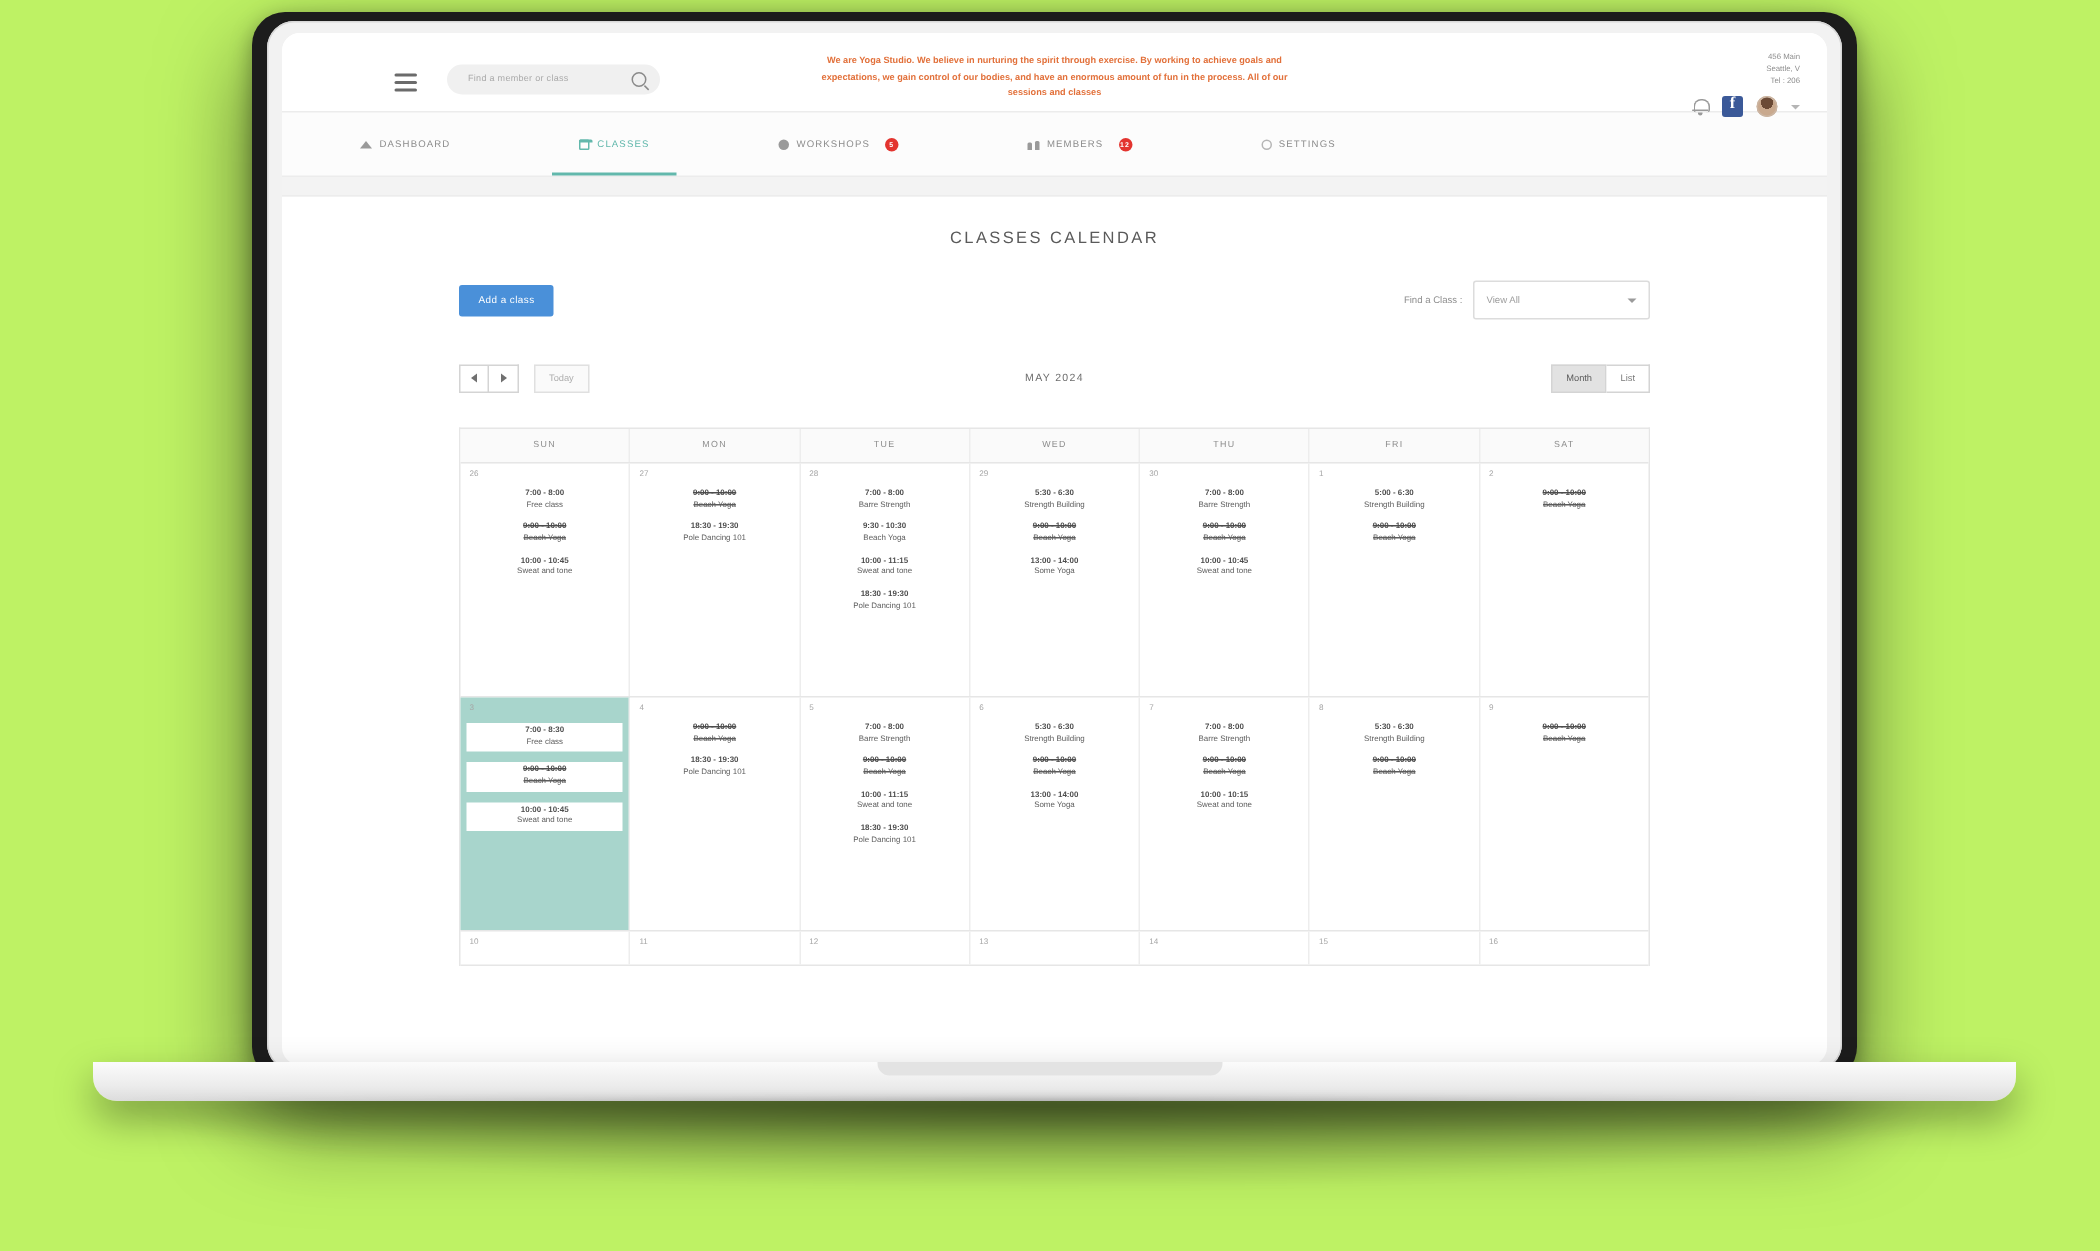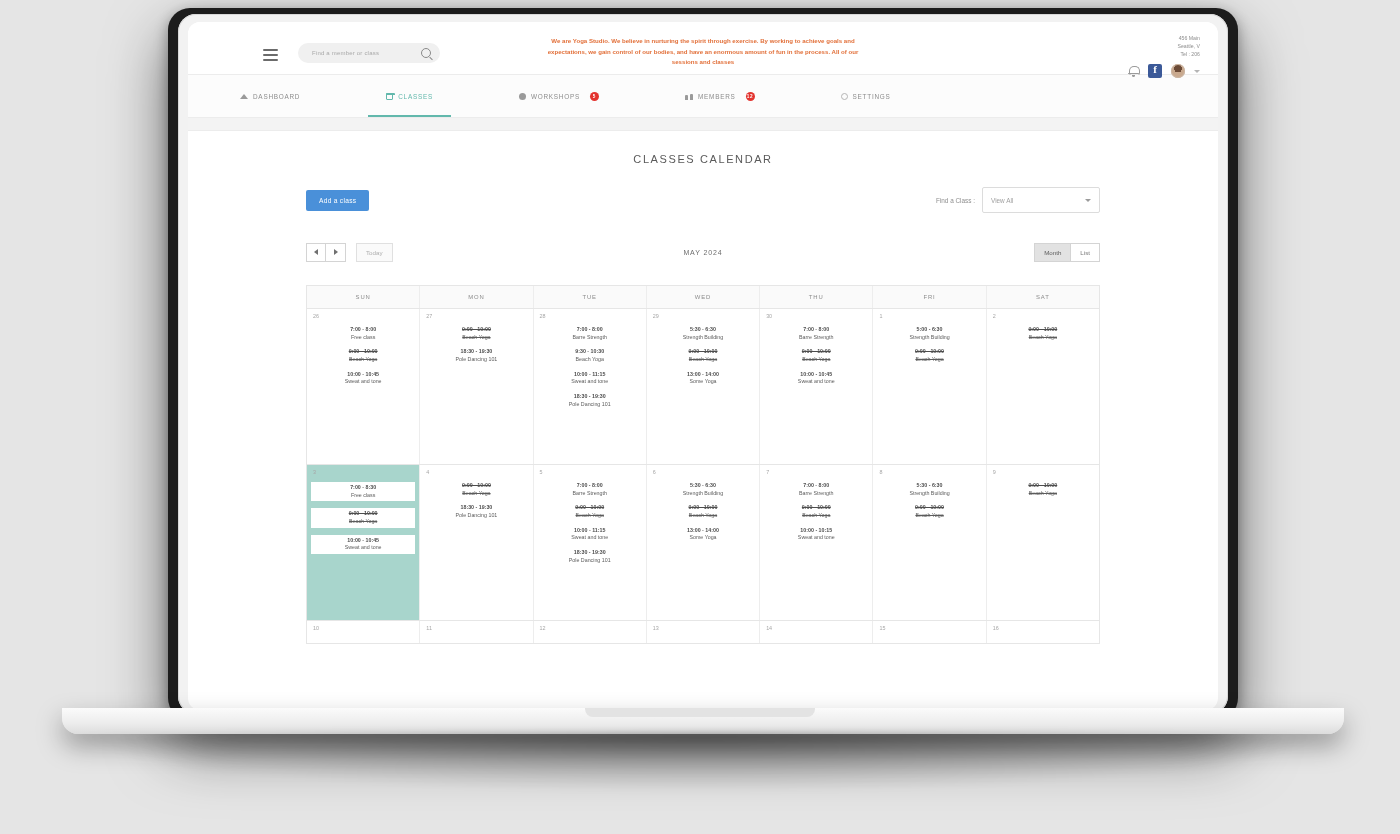--- a/index.html
+++ b/index.html
@@ -5,21 +5,21 @@
 <style>
   html,body{margin:0;padding:0;}
   body{
     width:1400px;height:834px;overflow:hidden;
     background:#ffffff;
     font-family:"Liberation Sans","DejaVu Sans",sans-serif;
     -webkit-font-smoothing:antialiased;
   }
 
   
-  #stage{position:relative;width:1400px;height:834px;background:#e5e5e5;}
+  #stage{position:relative;width:1400px;height:834px;background:#bef264;}
 
   #laptop-shadow{
     position:absolute;left:168px;top:8px;width:1070px;height:712px;
     border-radius:22px;
     background:#1c1c1c;
     box-shadow:0 28px 60px rgba(0,0,0,.55), 0 4px 14px rgba(0,0,0,.35);
   }
   #laptop-bezel{
     position:absolute;left:178px;top:14px;width:1050px;height:700px;
     border-radius:18px;

